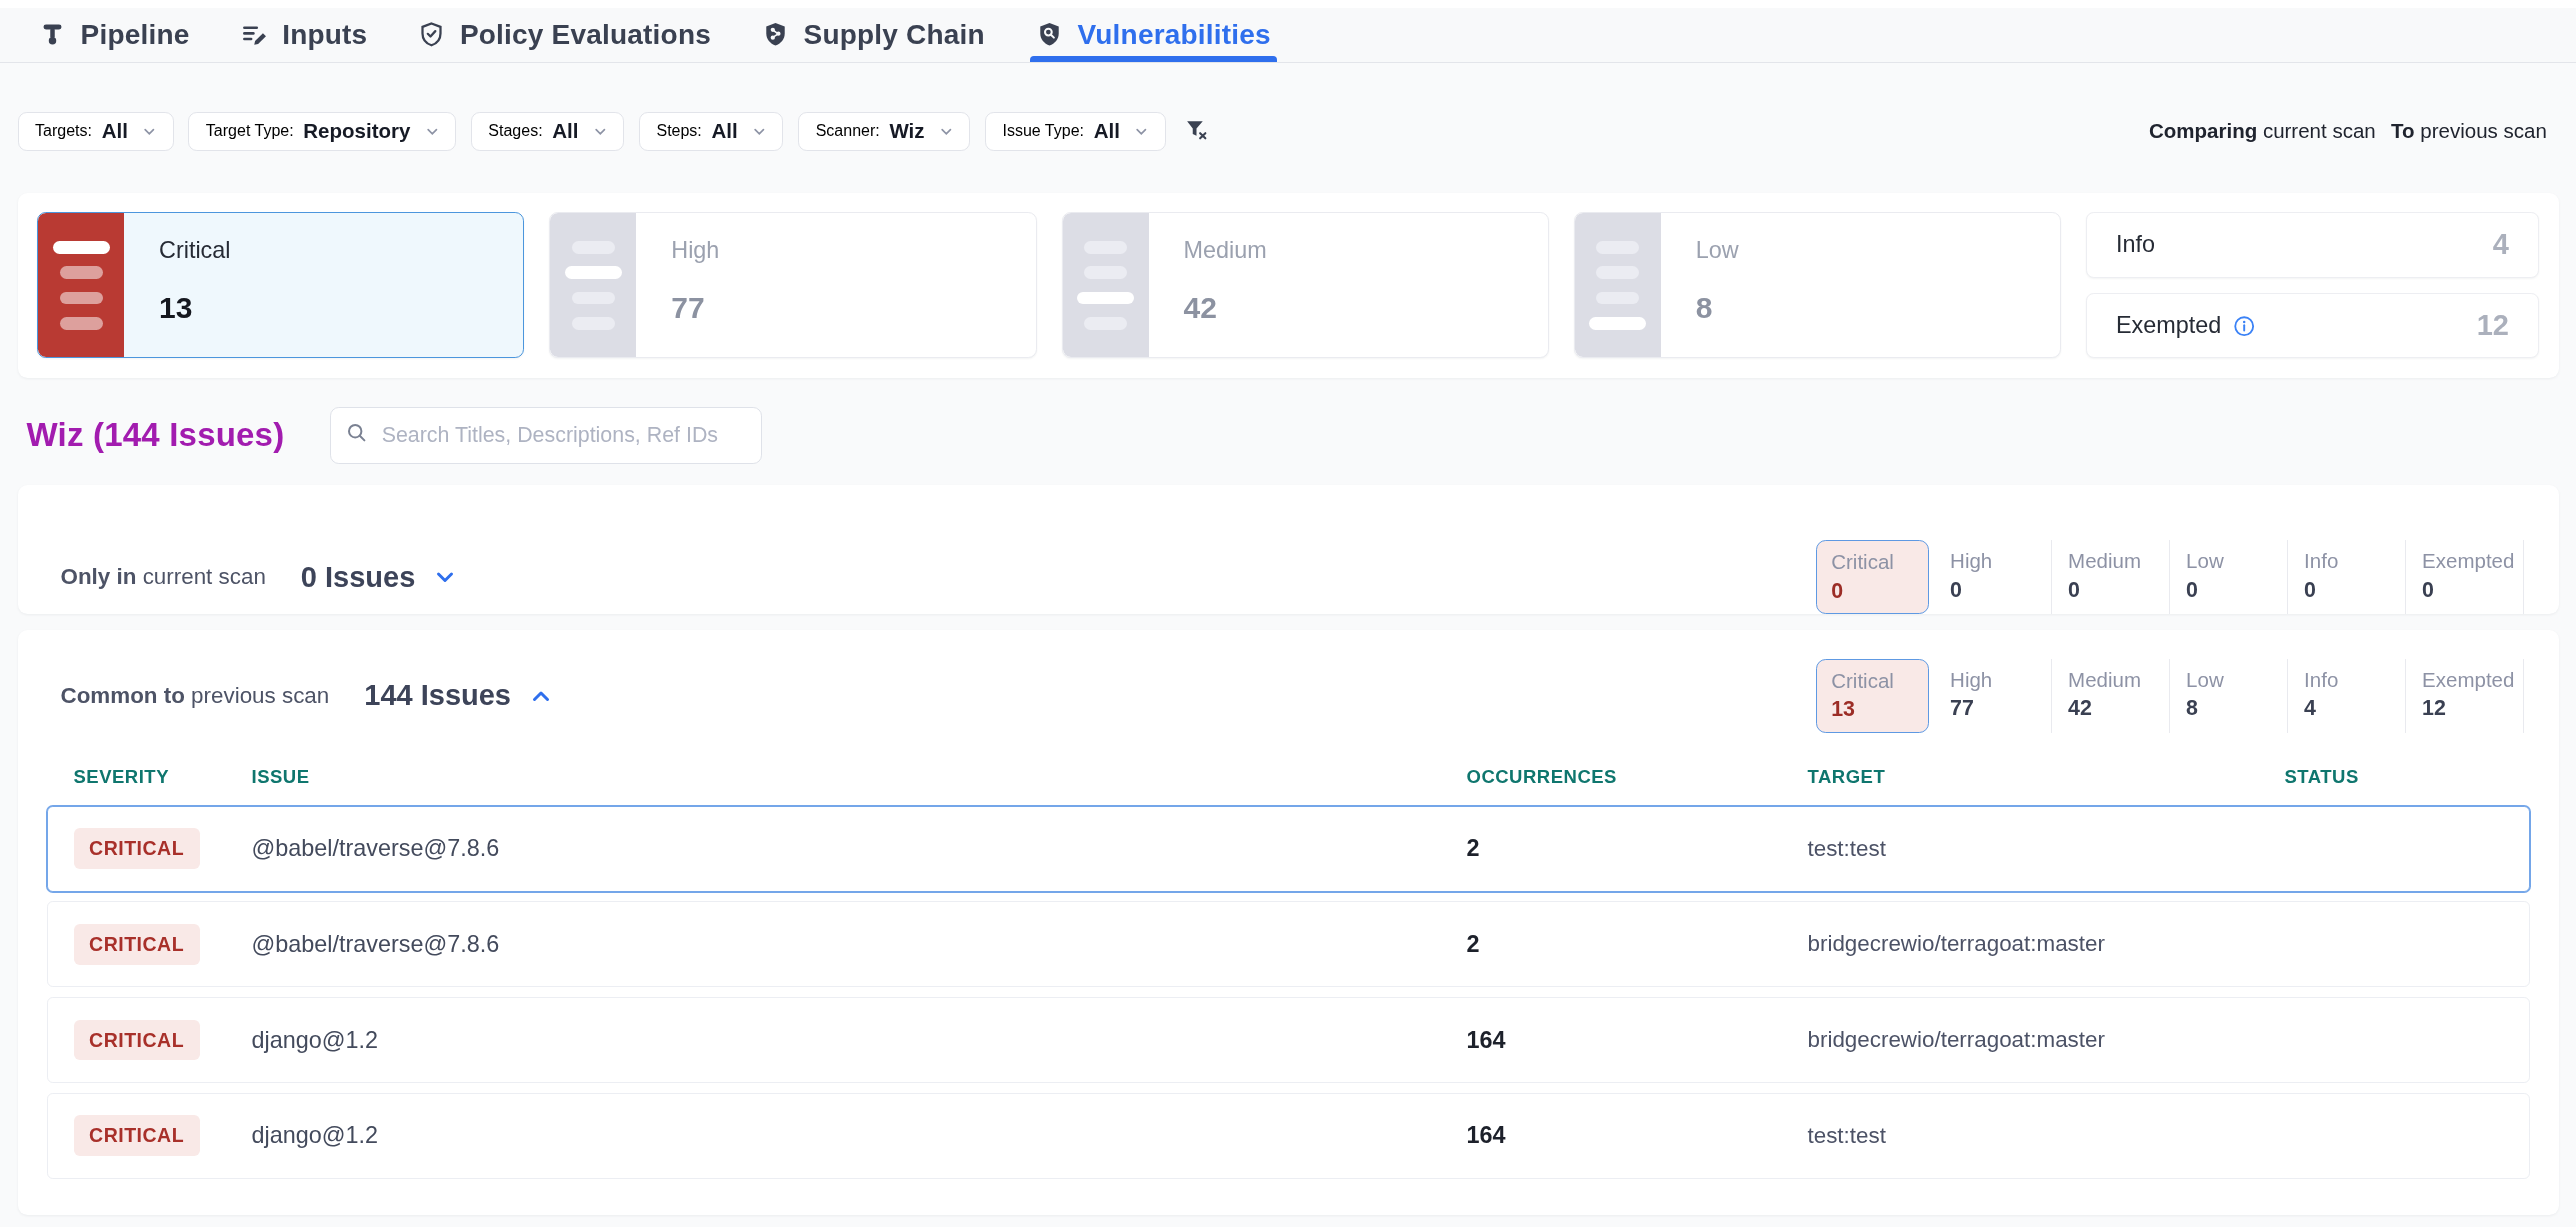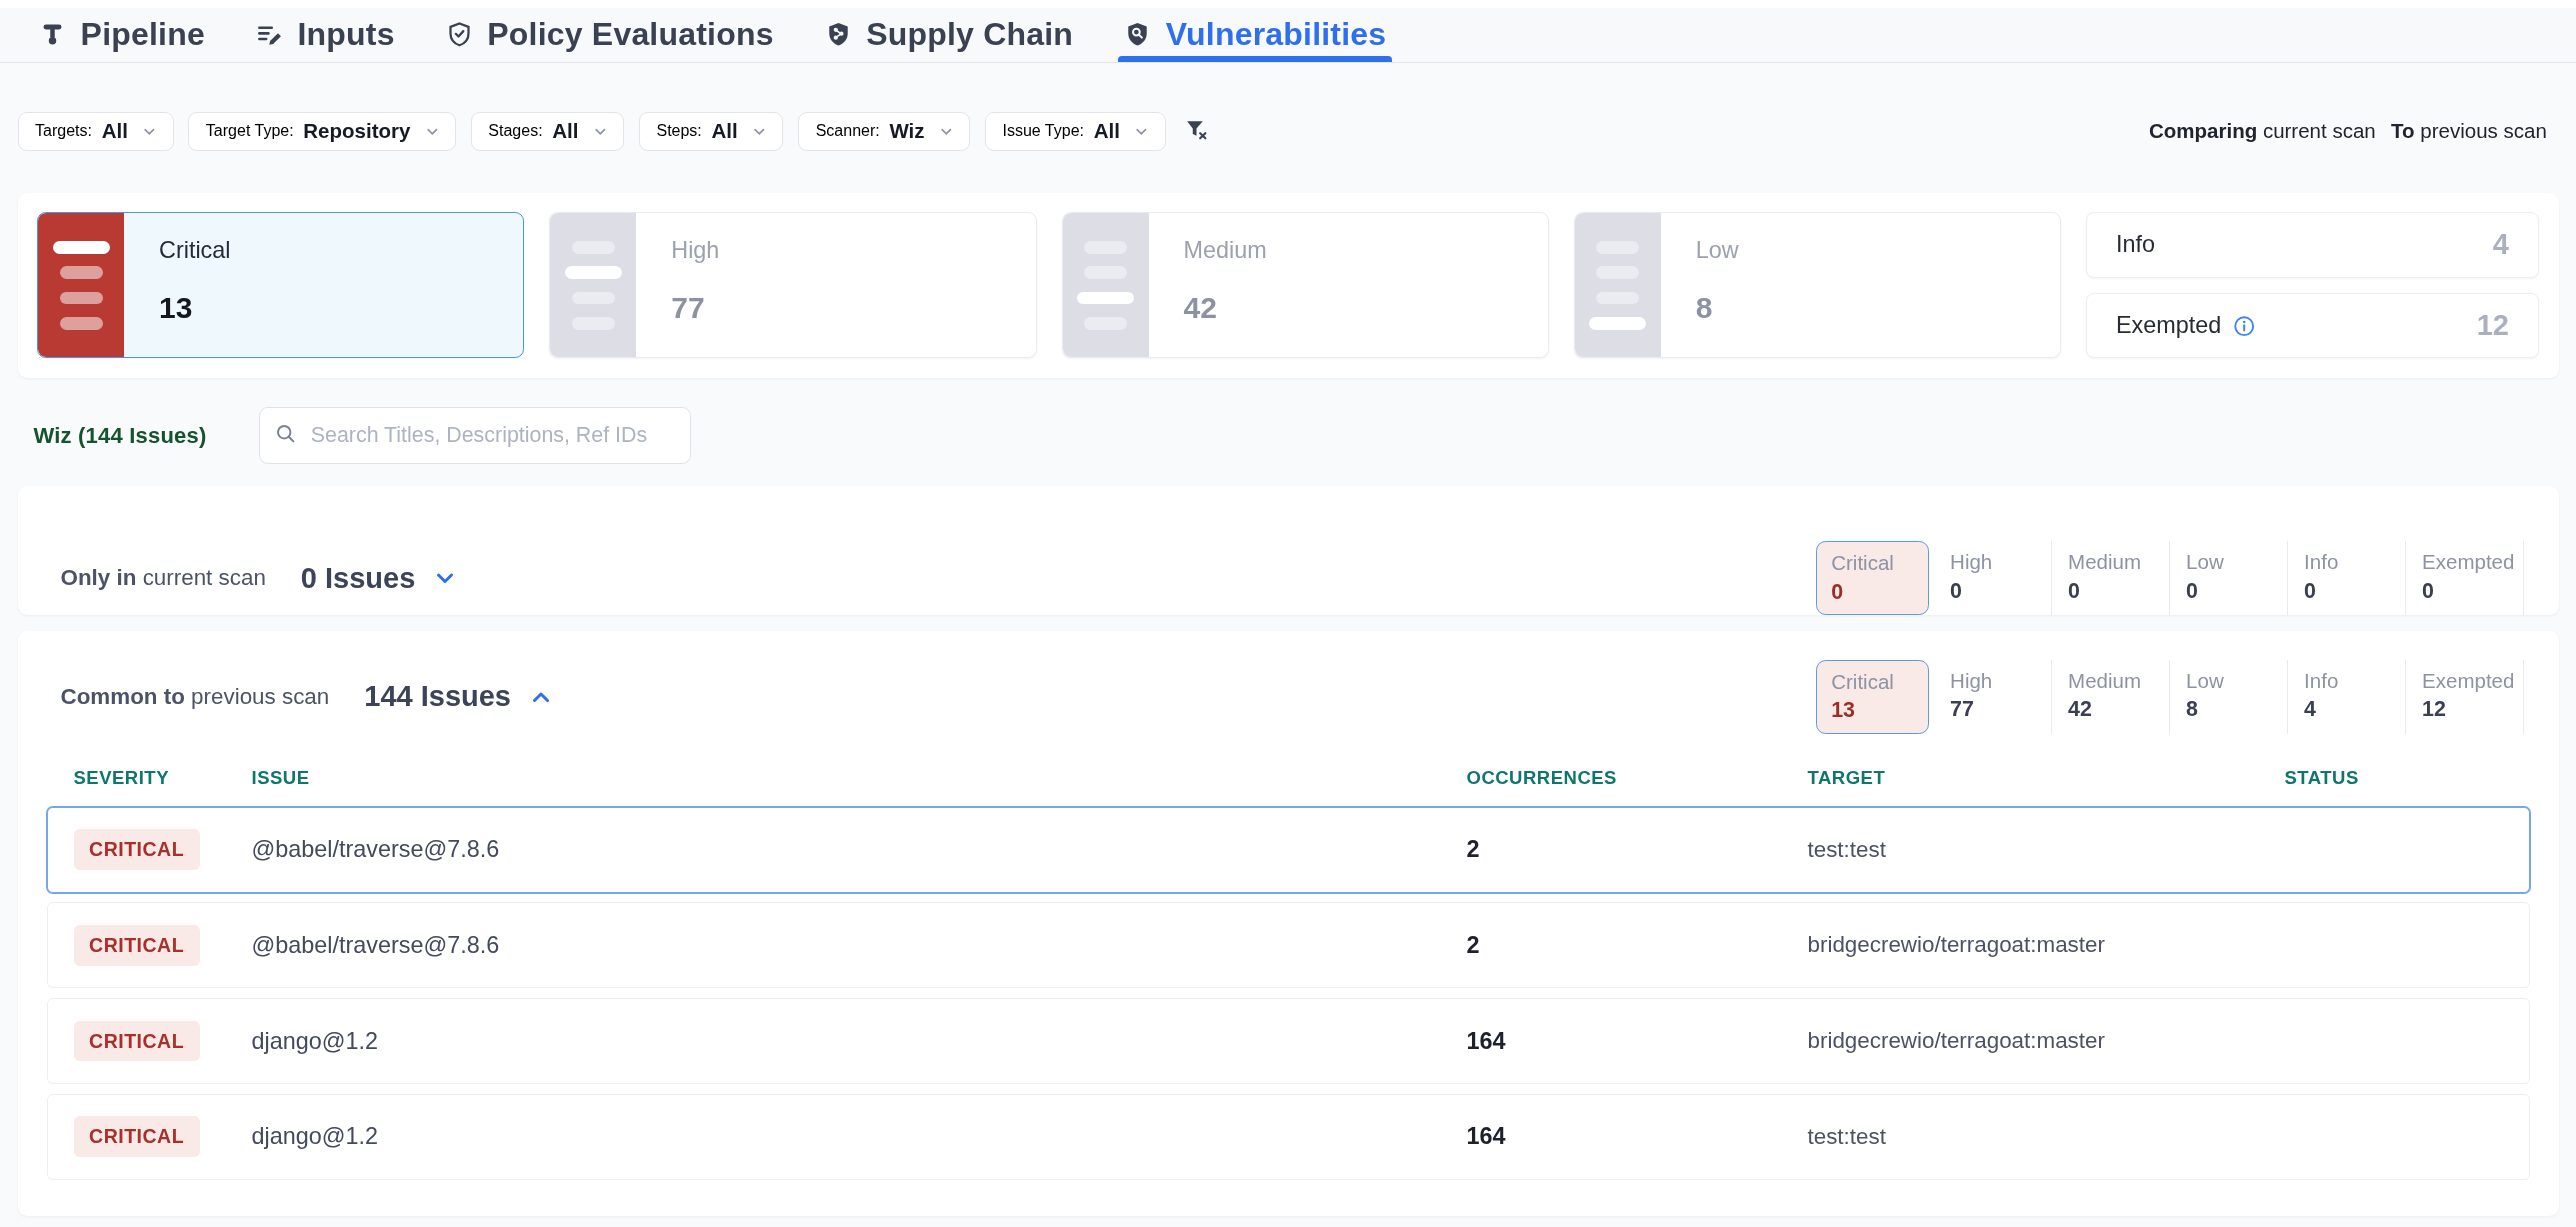--- a/index.html
+++ b/index.html
@@ -22,21 +22,21 @@
   }
   .app{width:100%;height:100%;display:flex;flex-direction:column;}
 
   
   .topstrip{height:7.8px;background:#fff;}
   .tabbar{
     height:55px;background:#f8f9fa;border-bottom:1px solid #e3e5ea;
     display:flex;align-items:stretch;padding-left:39px;column-gap:51px;
   }
   .tab{display:flex;align-items:center;gap:14.6px;position:relative;cursor:pointer;}
-  .tab .tlabel{font-size:32px;font-weight:700;color:var(--slate);letter-spacing:0.2px;}
+  .tab .tlabel{font-size:28px;font-weight:700;color:var(--slate);letter-spacing:0.2px;}
   .tab.active .tlabel{color:var(--accent_blue);}
   .tab.active::after{
     content:"";position:absolute;left:-5.8px;right:-5.8px;bottom:0;height:5.8px;
     background:var(--accent_blue);border-radius:3.9px 3.9px 0 0;
   }
   .ticon{display:flex;align-items:center;}
   .ticon svg{display:block;}
 
   
   .page{flex:1;background:var(--page_bg);padding:0 17.5px;}
@@ -89,21 +89,21 @@
     flex:1;background:#fff;border:1px solid #edeef2;border-radius:7.8px;
     box-shadow:0 1px 1.9px rgba(25,30,45,.05);display:flex;align-items:center;
     padding:0 29px;gap:11.7px;cursor:pointer;
   }
   .side-label{font-size:23.4px;color:#262b35;}
   .side-count{margin-left:auto;font-size:29px;font-weight:700;color:#abb0bc;}
   .info-ic{display:flex;align-items:center;}
 
   
   .results-head{display:flex;align-items:center;margin-top:29px;gap:37px;}
-  .results-head h2{margin:16px;font-size:22px;font-weight:700;color:#14532d;letter-spacing:0.2px;}
+  .results-head h2{margin:9px;font-size:33px;font-weight:700;color:#a21caf;letter-spacing:0.2px;}
   .search{
     width:432px;height:57px;background:#fff;border:1px solid #dfe2e9;border-radius:8.8px;
     display:flex;align-items:center;padding:0 13.6px;gap:10.7px;
   }
   .search input{
     border:none;outline:none;flex:1;font-size:21.4px;color:#2a2f3c;background:transparent;
     font-family:inherit;
   }
   .search input::placeholder{color:#aeb3c2;}
 

